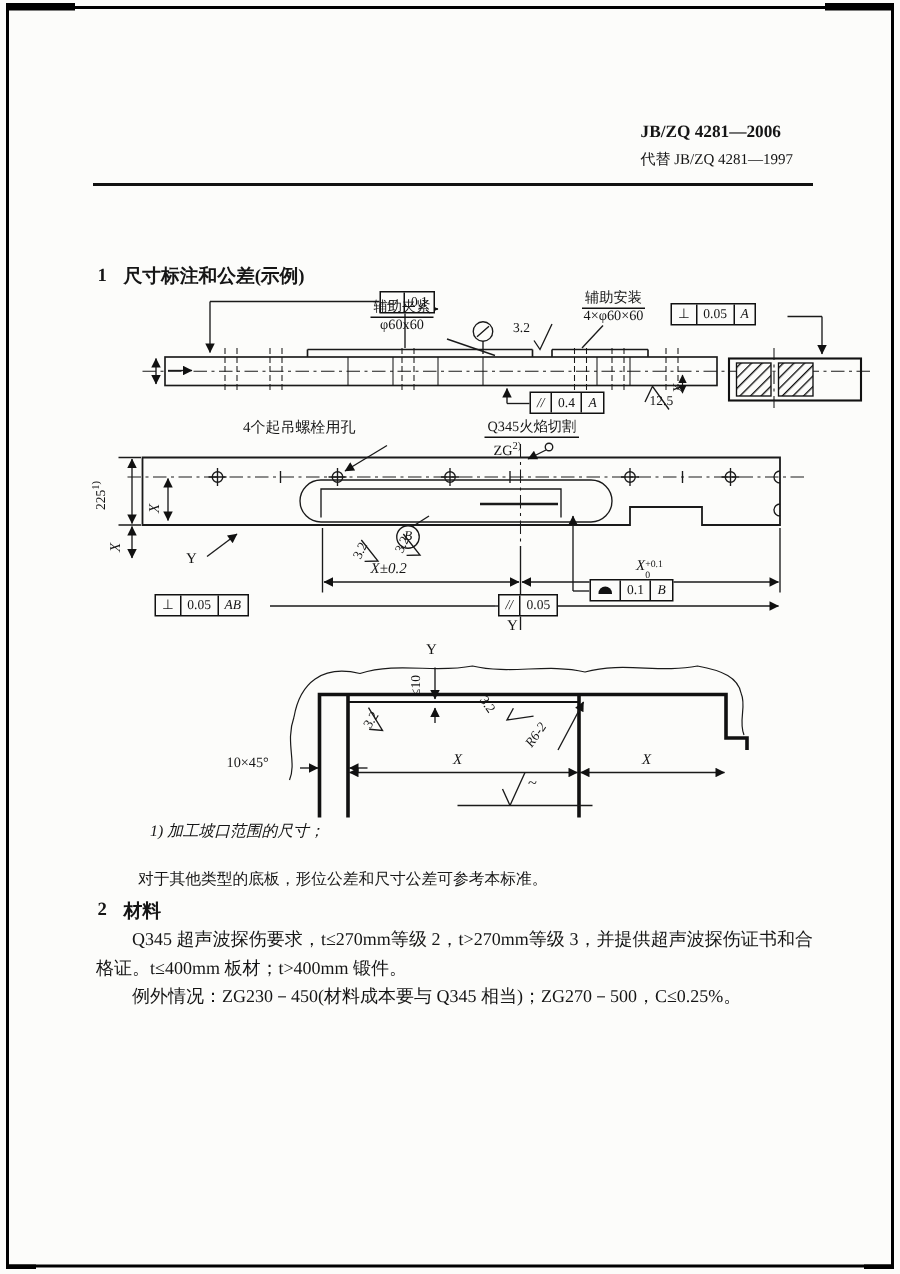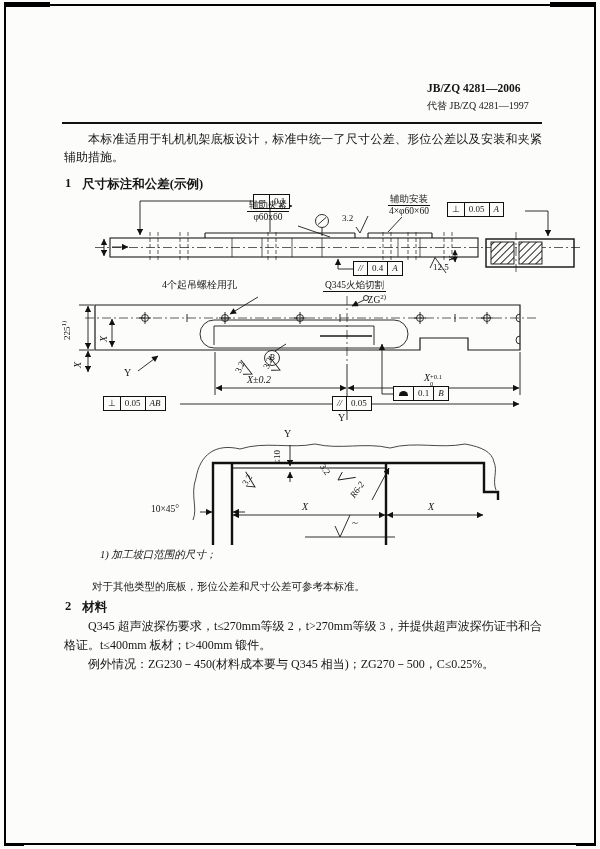--- a/index.html
+++ b/index.html
@@ -40,21 +40,20 @@
   <div class="scan-border"></div>
   <div class="corner" style="left:4px;top:2px;width:46px;height:5px;"></div>
   <div class="corner" style="right:4px;top:2px;width:46px;height:5px;"></div>
   <div class="corner" style="left:4px;bottom:3px;width:20px;height:3px;"></div>
   <div class="corner" style="right:4px;bottom:3px;width:20px;height:3px;"></div>
 
   <div class="lbl stdno" style="left:427px;top:82px;">JB/ZQ 4281—2006</div>
   <div class="lbl stdrep" style="left:427px;top:99px;">代替 JB/ZQ 4281—1997</div>
   <div class="rule" style="left:62px;top:122px;width:480px;"></div>
 
-  <p class="para indent" style="left:64px;top:131px;width:478px;margin:0;">本标准适用于轧机机架底板设计，标准中统一了尺寸公差、形位公差以及安装和夹紧辅助措施。</p>
 
   <div class="h-sec" style="left:65px;top:176px;">
     <span>1</span>
     <span>尺寸标注和公差(示例)</span>
   </div>
 
   <svg class="lines" width="600" height="849">
     <defs>
       <marker id="ar" viewBox="0 0 10 10" refX="9.5" refY="5" markerWidth="9" markerHeight="7" orient="auto-start-reverse">
         <path d="M0,0L10,5L0,10z" fill="#111"></path>
@@ -201,21 +200,21 @@
   <div class="fcf" style="left:353px;top:261px;">
     <span style="font-style:italic">//</span>
     <span>0.4</span>
     <span class="ref">A</span>
   </div>
   <div class="lbl dim rot" style="left:447px;top:262px;transform:rotate(-90deg);">X</div>
 
   <div class="lbl" style="left:162px;top:278px;font-size:10px;">4个起吊螺栓用孔</div>
   <div class="frac" style="left:323px;top:280px;">
     <div class="top">Q345火焰切割</div>
-    <div style="text-align:right;padding-left:6px;">
+    <div style="text-align:left;padding-left:6px;">
       <span>ZG</span><sup>2)</sup>
     </div>
   </div>
   <div class="lbl small rot" style="left:60px;top:340px;transform:rotate(-90deg);">
     <span>225</span><sup>1)</sup>
   </div>
   <div class="lbl dim rot" style="left:72px;top:368px;transform:rotate(-90deg);">X</div>
   <div class="lbl dim rot" style="left:98px;top:342px;transform:rotate(-90deg);">X</div>
   <div class="datumB" style="left:266px;top:352px;">B</div>
   <div class="lbl small rot" style="left:233px;top:370px;transform:rotate(-65deg);">3.2</div>

